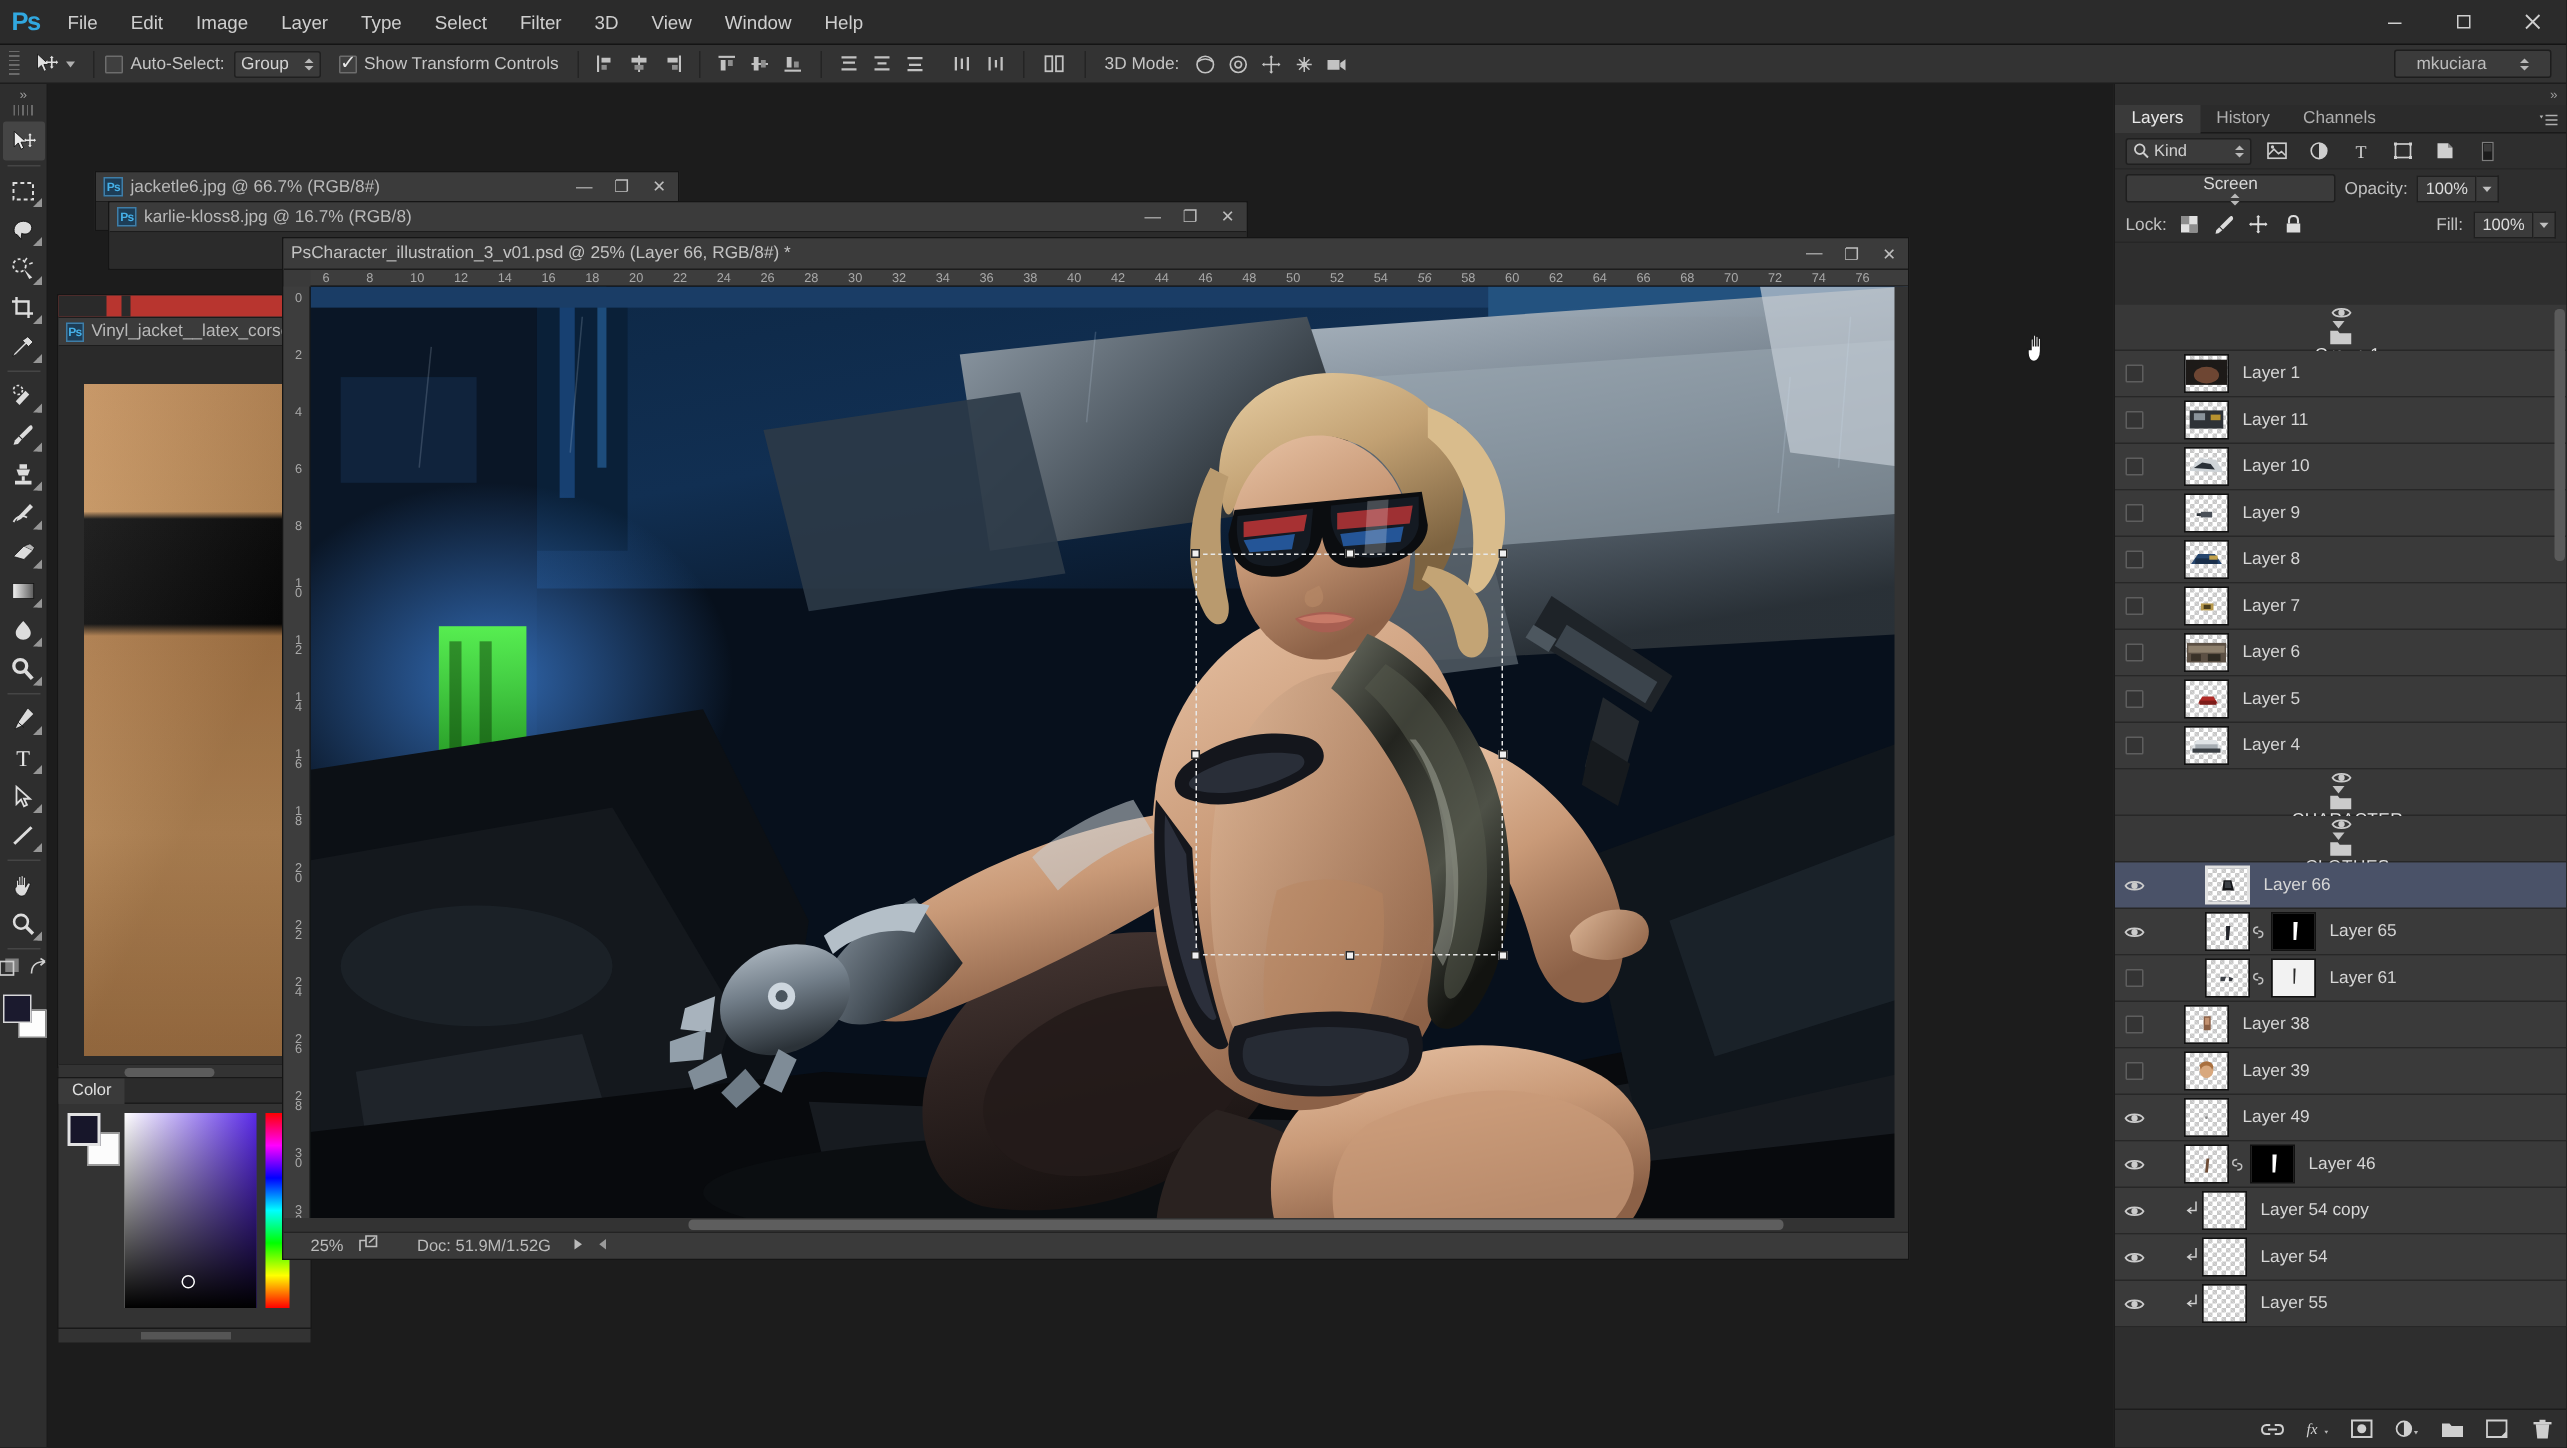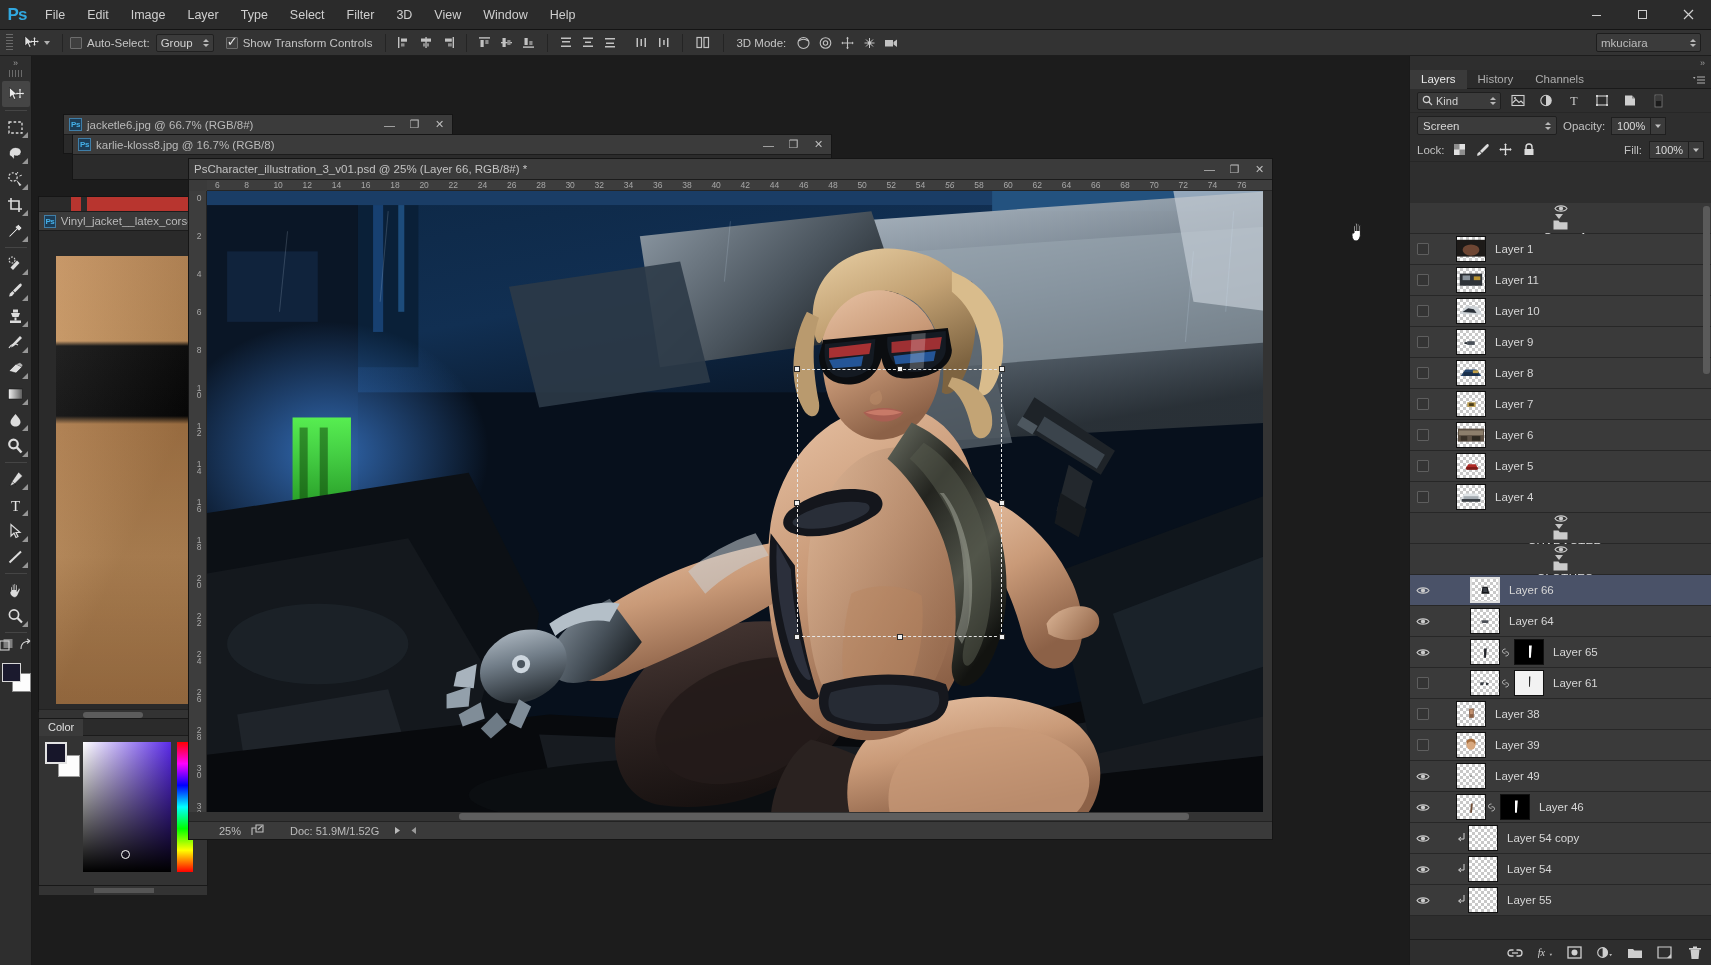--- a/index.html
+++ b/index.html
@@ -60,21 +60,21 @@
   }
   .spin { display:flex; flex-direction:column; line-height:0; margin-left:6px; }
   .spin i { border-left:3px solid transparent;border-right:3px solid transparent;display:block;}
   .spin i.u { border-bottom:3.5px solid #b8b8b8; margin-bottom:2px;}
   .spin i.d { border-top:3.5px solid #b8b8b8;}
   .align-grp { display:flex; align-items:center; }
   .align-btn { width:22px;height:20px; display:flex;align-items:center;justify-content:center; }
   .workspace-sel {
     margin-left:auto; margin-right:10px; height:19px; width:105px;
     background:#3b3b3b; border:1px solid #1d1d1d; border-radius:2px;
-    display:flex; align-items:center; padding:0 4px; justify-content:space-between;
+    display:flex; align-items:center; padding:0 14px; justify-content:space-between;
     font-size:11.5px; color:#bdbdbd;
   }
 
   
   .toolbar {
     position:absolute; top:56px; left:0; width:32px; height:909px;
     background:#2e2e2e; border-right:1px solid #1a1a1a;
     display:flex; flex-direction:column; align-items:center;
   }
   .tb-collapse { width:32px;height:14px;display:flex;align-items:center;justify-content:center;
@@ -173,21 +173,21 @@
   .ruler-v { position:absolute; left:0; top:32px; width:18px; bottom:25px;
     background:#3d3d3d; border-right:1px solid #252525; overflow:hidden; }
   .rtick { position:absolute; font-size:8.5px; color:#a8a8a8; top:0px; }
   .rtickv { position:absolute; font-size:8.5px; color:#a8a8a8; left:3px; width:14px;
     text-align:center; line-height:7px; }
   #canvas-wrap { position:absolute; left:18px; top:32px; right:0; bottom:25px;
     overflow:hidden; background:#000; }
   #artwork { position:absolute; inset:0; }
   #main-status { position:absolute; left:0; bottom:0; width:100%; height:18px;
     background:#3a3a3a; border-top:1px solid #232323; display:flex; align-items:center;
-    font-size:11px; color:#bcbcbc; padding-left:16px; }
+    font-size:11px; color:#bcbcbc; padding-left:4px; }
   .status-zoom { width:42px; text-align:right; padding-right:6px; }
   .status-doc { padding-left:22px; }
   .hscroll { position:absolute; left:0; bottom:18px; width:100%; height:9px; background:#333; }
   .hscroll .thumb { position:absolute; left:270px; top:1px; width:730px;height:7px;background:#5e5e5e;border-radius:3px; }
   .vscroll { position:absolute; right:0; top:32px; bottom:27px; width:9px; background:#333; }
 
   
   .selbox { position:absolute; border:1px dashed #e8e8e8; }
   .handle { position:absolute; width:6px;height:6px;background:#f0f0f0;border:1px solid #2a2a2a; }
 
@@ -202,21 +202,21 @@
   .rp-tab.sel { background:#3a3a3a; color:#e8e8e8; }
   .filter-row { height:24px; display:flex; align-items:center; padding:0 7px; gap:6px;
     border-bottom:1px solid #272727; }
   .kind-sel { width:84px; height:18px; background:#3b3b3b; border:1px solid #1f1f1f;
     border-radius:2px; display:flex; align-items:center; padding:0 4px; font-size:11px;
     color:#d0d0d0; justify-content:space-between; }
   .fbtn { width:22px;height:19px;display:flex;align-items:center;justify-content:center; }
   .blend-row { height:25px; display:flex; align-items:center; padding:0 7px; gap:6px; }
   .blend-sel { width:140px; height:19px; background:#3b3b3b; border:1px solid #1f1f1f;
     border-radius:2px; display:flex; align-items:center; padding:0 5px; font-size:11.5px;
-    color:#d8d8d8; justify-content:space-between; }
+    color:#d8d8d8; justify-content:space-between;flex-direction:column; }
   .lbl { font-size:11.5px; color:#c0c0c0; }
   .numfield { width:40px;height:18px;background:#3b3b3b;border:1px solid #1f1f1f;
     font-size:11px;color:#dcdcdc;display:flex;align-items:center;justify-content:center; }
   .numcaret { width:15px;height:18px;background:#3b3b3b;border:1px solid #1f1f1f;border-left:none;
     display:flex;align-items:center;justify-content:center; }
   .lock-row { height:24px; display:flex; align-items:center; padding:0 7px; gap:7px;
     border-bottom:1px solid #262626; }
   .lockbtn { width:16px;height:16px;display:flex;align-items:center;justify-content:center; }
 
   .layerlist { position:absolute; left:0; top:147px; right:0; bottom:28px; overflow:hidden; }
@@ -1269,35 +1269,20 @@
         <div class="lrow">
           <div class="eye-cell">
             <svg width="14" height="11" viewBox="0 0 14 11">
               <path d="M1 5.5 C3 2 11 2 13 5.5 C11 9 3 9 1 5.5 Z" fill="none" stroke="#cbcbcb" stroke-width="1.1"></path>
               <circle cx="7" cy="5.5" r="2.1" fill="#cbcbcb"></circle>
             </svg>
           </div>
           <div style="width: 34px;"></div>
           <div class="thumb-img">
             <svg class="thumb-content" viewBox="0 0 30 26" preserveAspectRatio="none">
-              <path d="M11 12 L19 12 L18 15 L12 15 Z" fill="#4b4f56"></path>
-            </svg>
-          </div>
-          <span class="lname">Layer 64</span>
-        </div>
-        <div class="lrow">
-          <div class="eye-cell">
-            <svg width="14" height="11" viewBox="0 0 14 11">
-              <path d="M1 5.5 C3 2 11 2 13 5.5 C11 9 3 9 1 5.5 Z" fill="none" stroke="#cbcbcb" stroke-width="1.1"></path>
-              <circle cx="7" cy="5.5" r="2.1" fill="#cbcbcb"></circle>
-            </svg>
-          </div>
-          <div style="width: 34px;"></div>
-          <div class="thumb-img">
-            <svg class="thumb-content" viewBox="0 0 30 26" preserveAspectRatio="none">
               <path d="M14 9 L17 9 L16 19 L14 19 Z" fill="#23252b"></path>
             </svg>
           </div>
           <span class="linkico">
             <svg width="9" height="11" viewBox="0 0 9 11">
               <path d="M4.5 2 C2.5 2 1.5 3 1.5 4.3 C1.5 5.6 2.5 6.3 4.5 6.3" fill="none" stroke="#c0c0c0" stroke-width="1"></path>
               <path d="M4.5 4.7 C6.5 4.7 7.5 5.4 7.5 6.7 C7.5 8 6.5 9 4.5 9" fill="none" stroke="#c0c0c0" stroke-width="1"></path>
             </svg>
           </span>
           <div class="mask-thumb">

